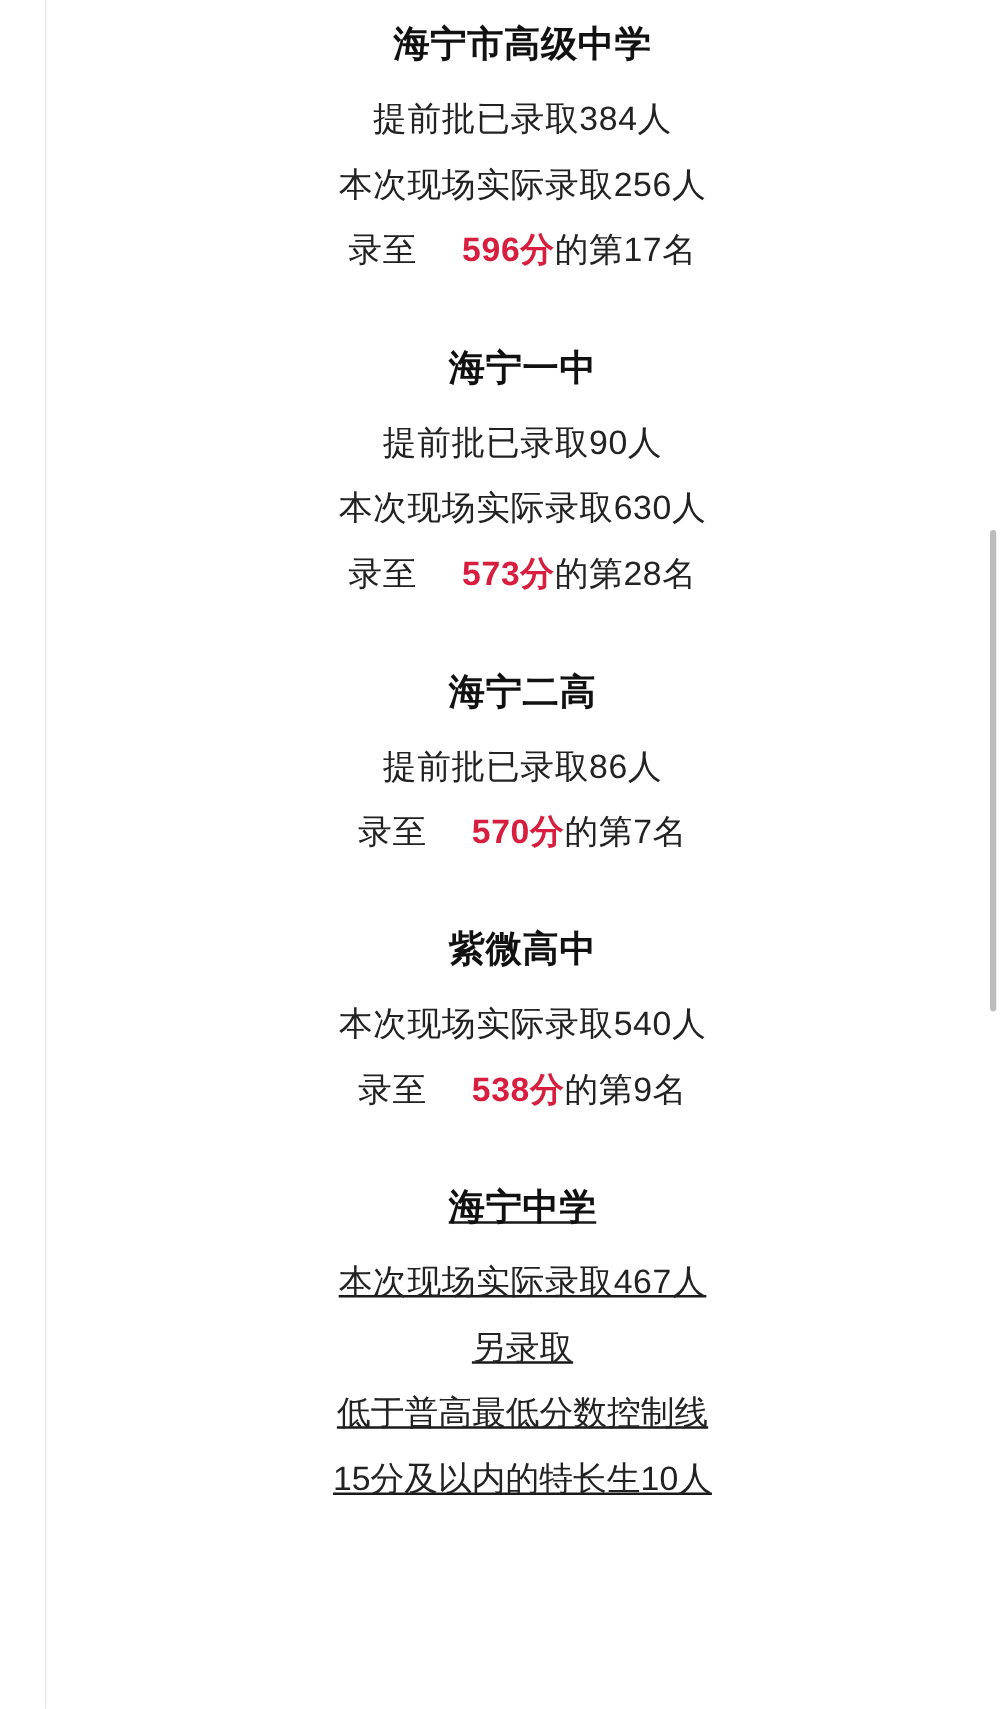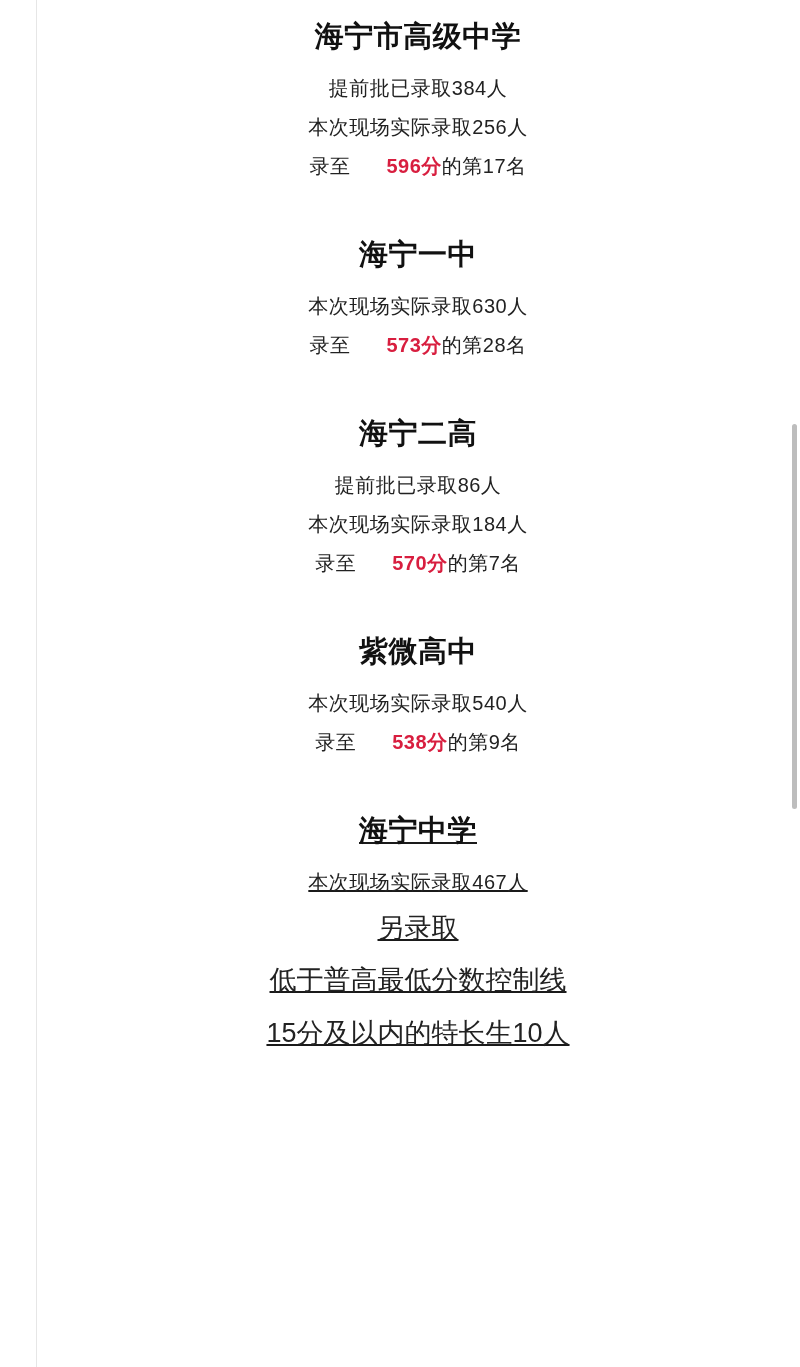--- a/index.html
+++ b/index.html
@@ -51,21 +51,21 @@
   }
   .school-name {
     font-size: 29px;
     font-weight: bold;
     line-height: 1.55;
     color: #111111;
     letter-spacing: 0.5px;
     margin: 0 0 10px 0;
   }
   .line {
-    font-size: 20px;
+    font-size: 27px;
     line-height: 1.95;
     color: #222222;
     letter-spacing: 0.5px;
   }
   .score {
     color: #d81e3f;
     font-weight: bold;
     margin-left: 36px;
   }
   .extra-label {
@@ -105,30 +105,30 @@
       <div class="school-name">海宁市高级中学</div>
       <div class="line">提前批已录取384人</div>
       <div class="line">本次现场实际录取256人</div>
       <div class="line">
         <span>录至</span><span class="score">596分</span><span>的第17名</span>
       </div>
     </div>
 
     <div class="block">
       <div class="school-name">海宁一中</div>
+      <div class="line">提前批已录取90人</div>
       <div class="line">本次现场实际录取630人</div>
       <div class="line">
         <span>录至</span><span class="score">573分</span><span>的第28名</span>
       </div>
     </div>
 
     <div class="block">
       <div class="school-name">海宁二高</div>
       <div class="line">提前批已录取86人</div>
-      <div class="line">本次现场实际录取184人</div>
       <div class="line">
         <span>录至</span><span class="score">570分</span><span>的第7名</span>
       </div>
     </div>
 
     <div class="block">
       <div class="school-name">紫微高中</div>
       <div class="line">本次现场实际录取540人</div>
       <div class="line">
         <span>录至</span><span class="score">538分</span><span>的第9名</span>

